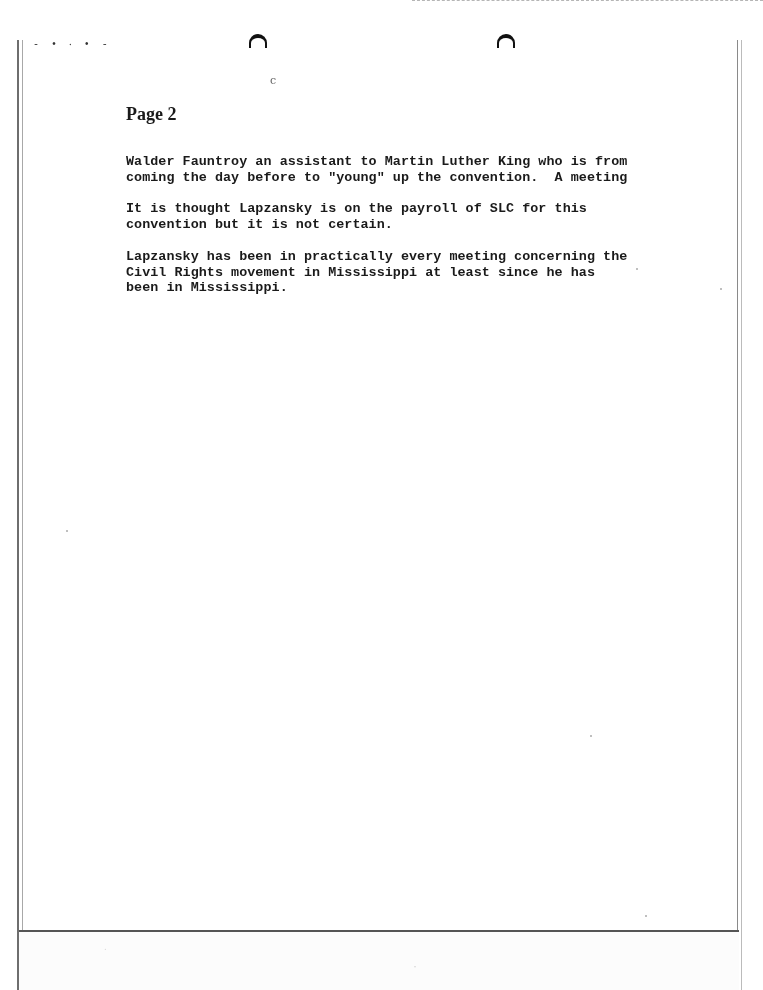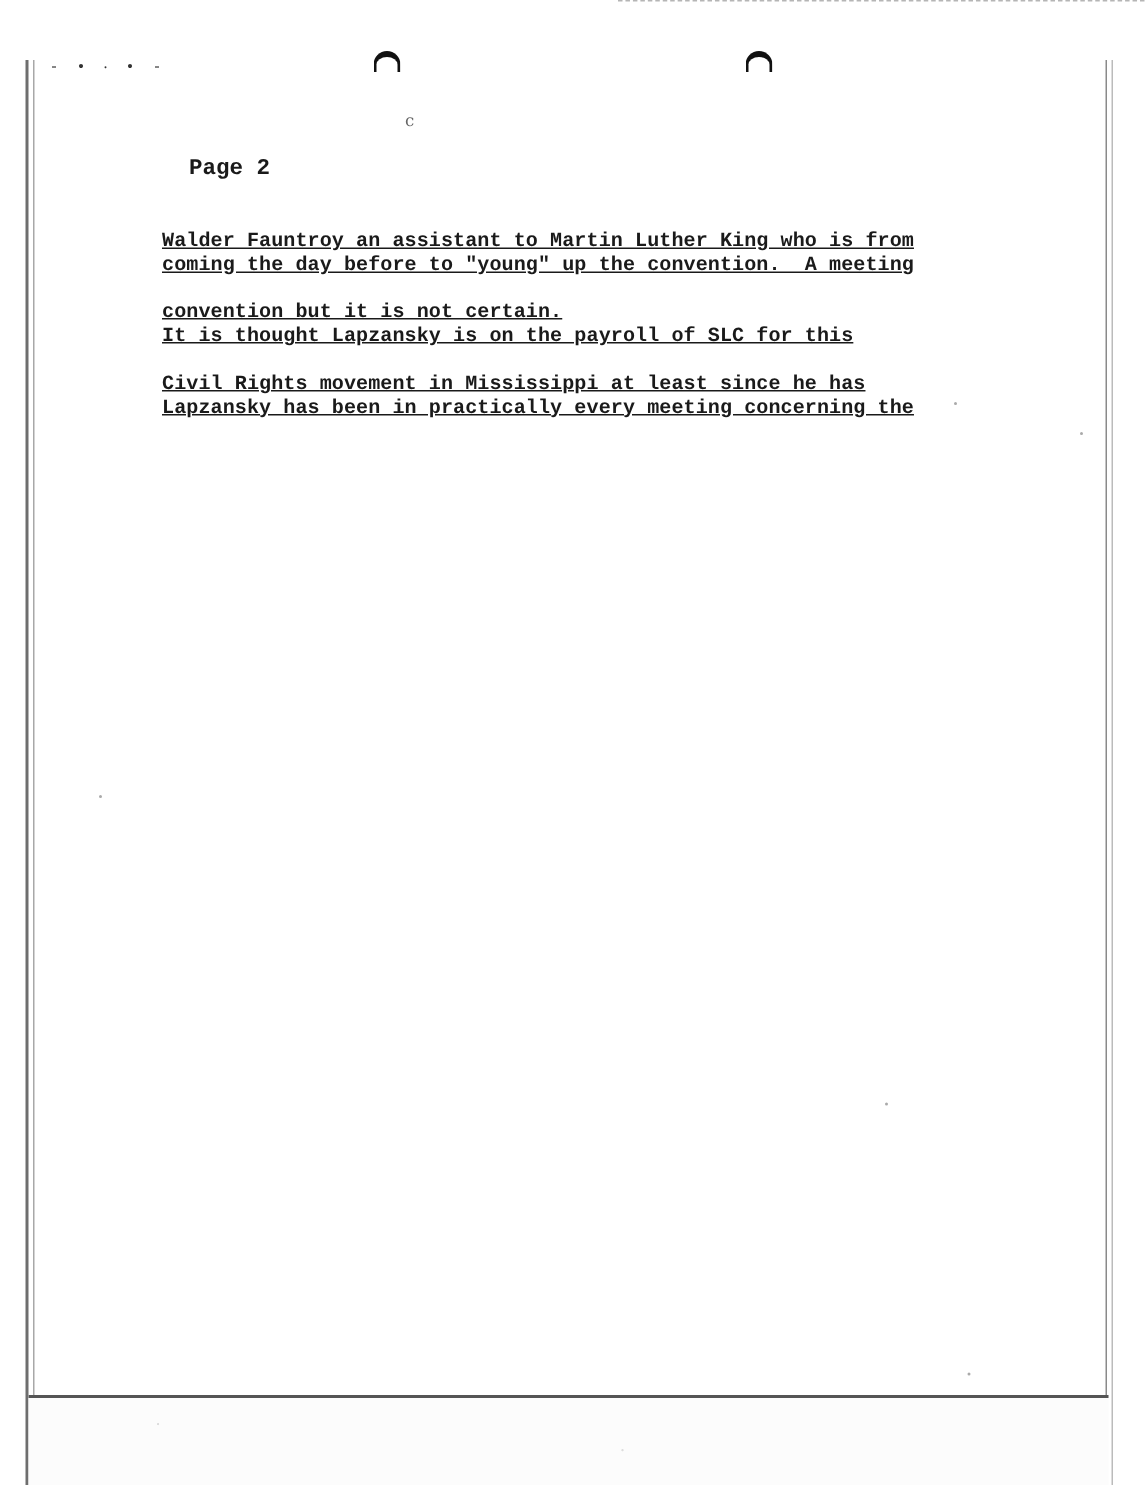--- a/index.html
+++ b/index.html
@@ -30,24 +30,24 @@
     .punch-right { left: 497px; }
     .corner-marks {
       position: absolute; left: 33px; top: 36px; font-size: 10px; letter-spacing: 3px; color: #333;
     }
     .stray-mark {
       position: absolute; left: 270px; top: 74px; font-size: 11px; color: #666;
       font-family: "DejaVu Serif", serif;
     }
     .page-label {
       position: absolute; left: 126px; top: 104px;
-      font-size: 15px; font-weight: bold;
+      font-size: 18px; font-weight: bold; font-family: Liberation Serif, serif;
     }
     .body-text {
-      position: absolute; left: 108px; top: 154px; width: 560px; text-decoration: underline;
+      position: absolute; left: 126px; top: 154px; width: 560px;
     }
     .para {
       margin: 0 0 16px 0; white-space: pre; font-size: 13.4px; line-height: 15.7px;
       font-weight: bold; letter-spacing: 0.05px;
     }
     .bottom-strip {
       position: absolute; left: 19px; right: 24px; top: 930px; bottom: 0;
       border-top: 2px solid #555;
       background:
         radial-gradient(circle at 12% 30%, #ddd 0.5px, transparent 1px),
@@ -67,22 +67,22 @@
   <div class="punch-hole punch-left"></div>
   <div class="punch-hole punch-right"></div>
 
   <div class="corner-marks">- • ‧ • -</div>
   <div class="stray-mark">c</div>
 
   <div class="page-label">Page 2</div>
 
   <div class="body-text">
     <div class="para"><div>Walder Fauntroy an assistant to Martin Luther King who is from</div><div>coming the day before to "young" up the convention.  A meeting</div></div>
-    <div class="para"><div>convention but it is not certain.</div><div>It is thought Lapzansky is on the payroll of SLC for this</div></div>
-    <div class="para"><div>Civil Rights movement in Mississippi at least since he has</div><div>Lapzansky has been in practically every meeting concerning the</div></div>
+    <div class="para"><div>It is thought Lapzansky is on the payroll of SLC for this</div><div>convention but it is not certain.</div></div>
+    <div class="para"><div>Lapzansky has been in practically every meeting concerning the</div><div>Civil Rights movement in Mississippi at least since he has</div><div>been in Mississippi.</div></div>
   </div>
 
   <div class="bottom-strip"></div>
 
   <span class="speck" style="left:720px;top:288px"></span>
   <span class="speck" style="left:636px;top:268px"></span>
   <span class="speck" style="left:66px;top:530px"></span>
   <span class="speck" style="left:590px;top:735px"></span>
   <span class="speck" style="left:645px;top:915px"></span>
 </div>

